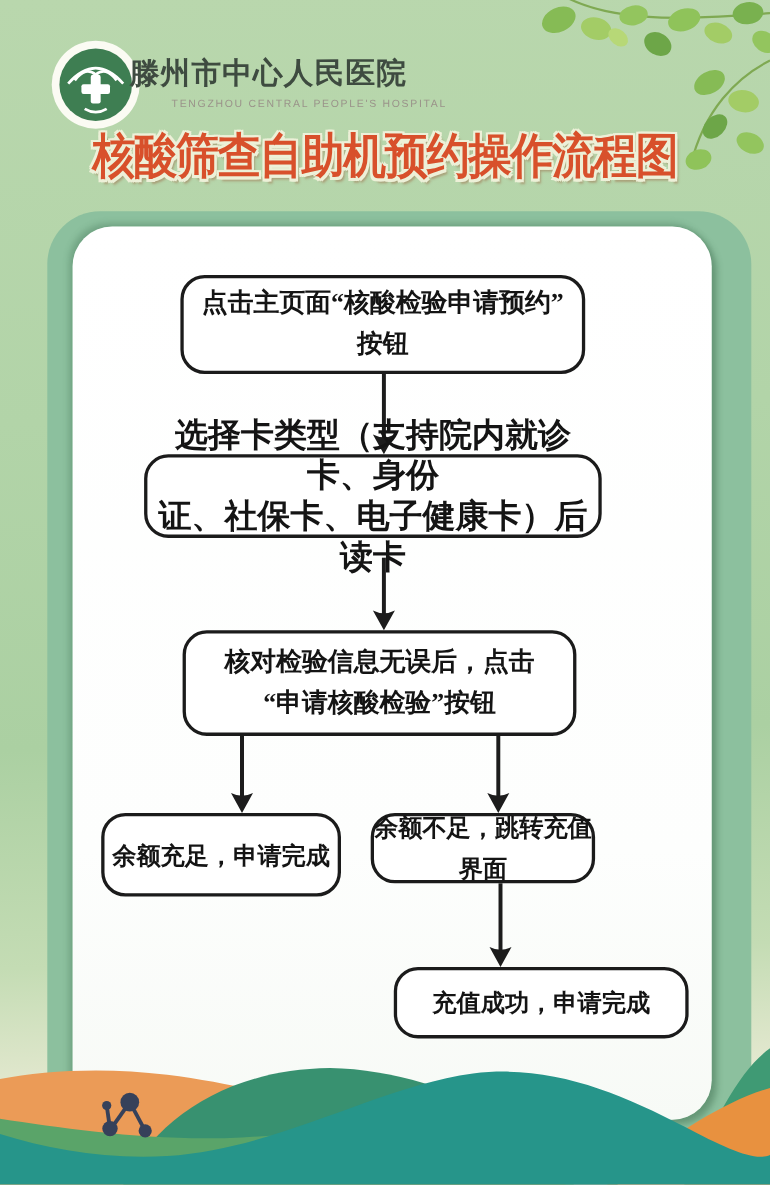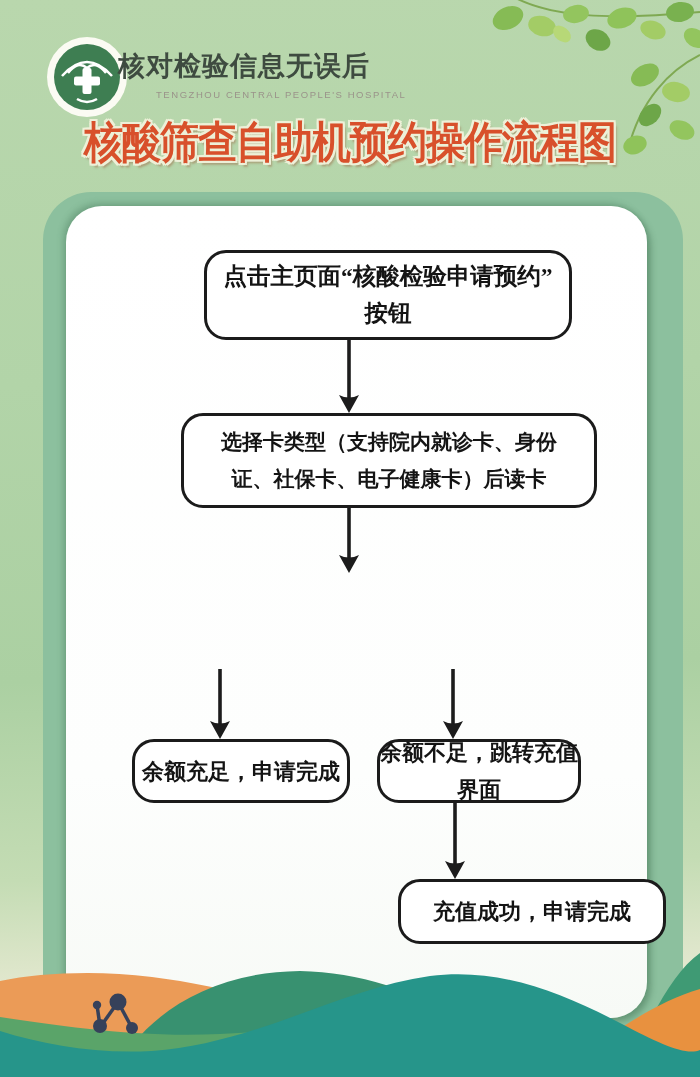--- a/index.html
+++ b/index.html
@@ -42,26 +42,25 @@
     box-shadow:-3px -3px 6px rgba(45,95,65,0.28), 4px 4px 6px rgba(45,90,60,0.38);
   }
   
   .node{
     position:absolute;box-sizing:border-box;background:#fff;
     border:3px solid #1b1b1b;border-radius:22px;
     display:flex;align-items:center;justify-content:center;text-align:center;
     font-family:"Liberation Serif","DejaVu Serif",serif;
     font-weight:600;color:#141414;white-space:pre-line;line-height:37px;
     z-index:3;
-    margin-left:40px;
   }
   .n1{left:164px;top:250px;width:368px;height:90px;font-size:23.5px;}
-  .n2{left:141px;top:413px;width:416px;height:95px;font-size:21px;}
+  .n2{left:131px;top:413px;width:416px;height:76px;font-size:30px;}
   .n3{left:166px;top:573px;width:358px;height:96px;font-size:23.5px;}
-  .n4{left:92px; top:739px;width:218px;height:64px;font-size:22px;}
+  .n4{left:92px; top:739px;width:218px;height:76px;font-size:22px;}
   .n5{left:337px;top:739px;width:204px;height:64px;font-size:22px;}
   .n6{left:358px;top:879px;width:268px;height:65px;font-size:22px;}
   .arrows{position:absolute;left:0;top:0;width:700px;height:1077px;z-index:2;pointer-events:none;}
   
   .leaves{position:absolute;top:0;right:0;width:210px;height:170px;z-index:1;}
   .waves{position:absolute;left:0;bottom:0;width:700px;height:146px;z-index:5;}
 </style>
 </head>
 <body>
 
@@ -94,21 +93,21 @@
     <circle cx="41" cy="41" r="40" fill="#fbfbf3"></circle>
     <circle cx="41" cy="41" r="33" fill="#3e7e52"></circle>
     <path d="M16,40 Q41,12 66,40" stroke="#fff" stroke-width="2.5" fill="none"></path>
     <path d="M22,37 Q32,24 41,32 Q50,24 60,37" stroke="#fff" stroke-width="2.5" fill="none"></path>
     <rect x="36.5" y="32" width="9" height="26" rx="2" fill="#fff"></rect>
     <rect x="28" y="40.5" width="26" height="9" rx="2" fill="#fff"></rect>
     <path d="M31,63 Q41,69 51,63" stroke="#fff" stroke-width="2.5" fill="none"></path>
   </svg>
 
   <div class="hname">
-    <div class="hname-zh">核对检验信息无误后</div>
+    <div class="hname-zh">滕州市中心人民医院</div>
     <div class="hname-en">TENGZHOU CENTRAL PEOPLE'S HOSPITAL</div>
   </div>
 
   <div class="title">核酸筛查自助机预约操作流程图</div>
 
   <div class="panel-frame">
     <div class="panel-white"></div>
   </div>
 
   <svg class="arrows" viewBox="0 0 700 1077">
@@ -128,20 +127,22 @@
 
       <line x1="455" y1="803" x2="455" y2="865"></line>
       <path d="M445,861 Q455,866 465,861 L455,879 Z" stroke="none"></path>
     </g>
   </svg>
 
   <div class="node n1">点击主页面“核酸检验申请预约”
 按钮</div>
   <div class="node n2">选择卡类型（支持院内就诊卡、身份
 证、社保卡、电子健康卡）后读卡</div>
+  <div class="node n3">核对检验信息无误后，点击
+“申请核酸检验”按钮</div>
   <div class="node n4">余额充足，申请完成</div>
   <div class="node n5">余额不足，跳转充值界面</div>
   <div class="node n6">充值成功，申请完成</div>
 
   <svg class="waves" viewBox="0 0 700 146" preserveAspectRatio="none">
 
     <path d="M700,22 C672,42 652,84 622,146 L700,146 Z" fill="#3f9a74"></path>
 
     <path d="M700,58 C658,70 616,100 586,120 C570,129 558,137 552,146 L700,146 Z" fill="#e8913f"></path>
 

